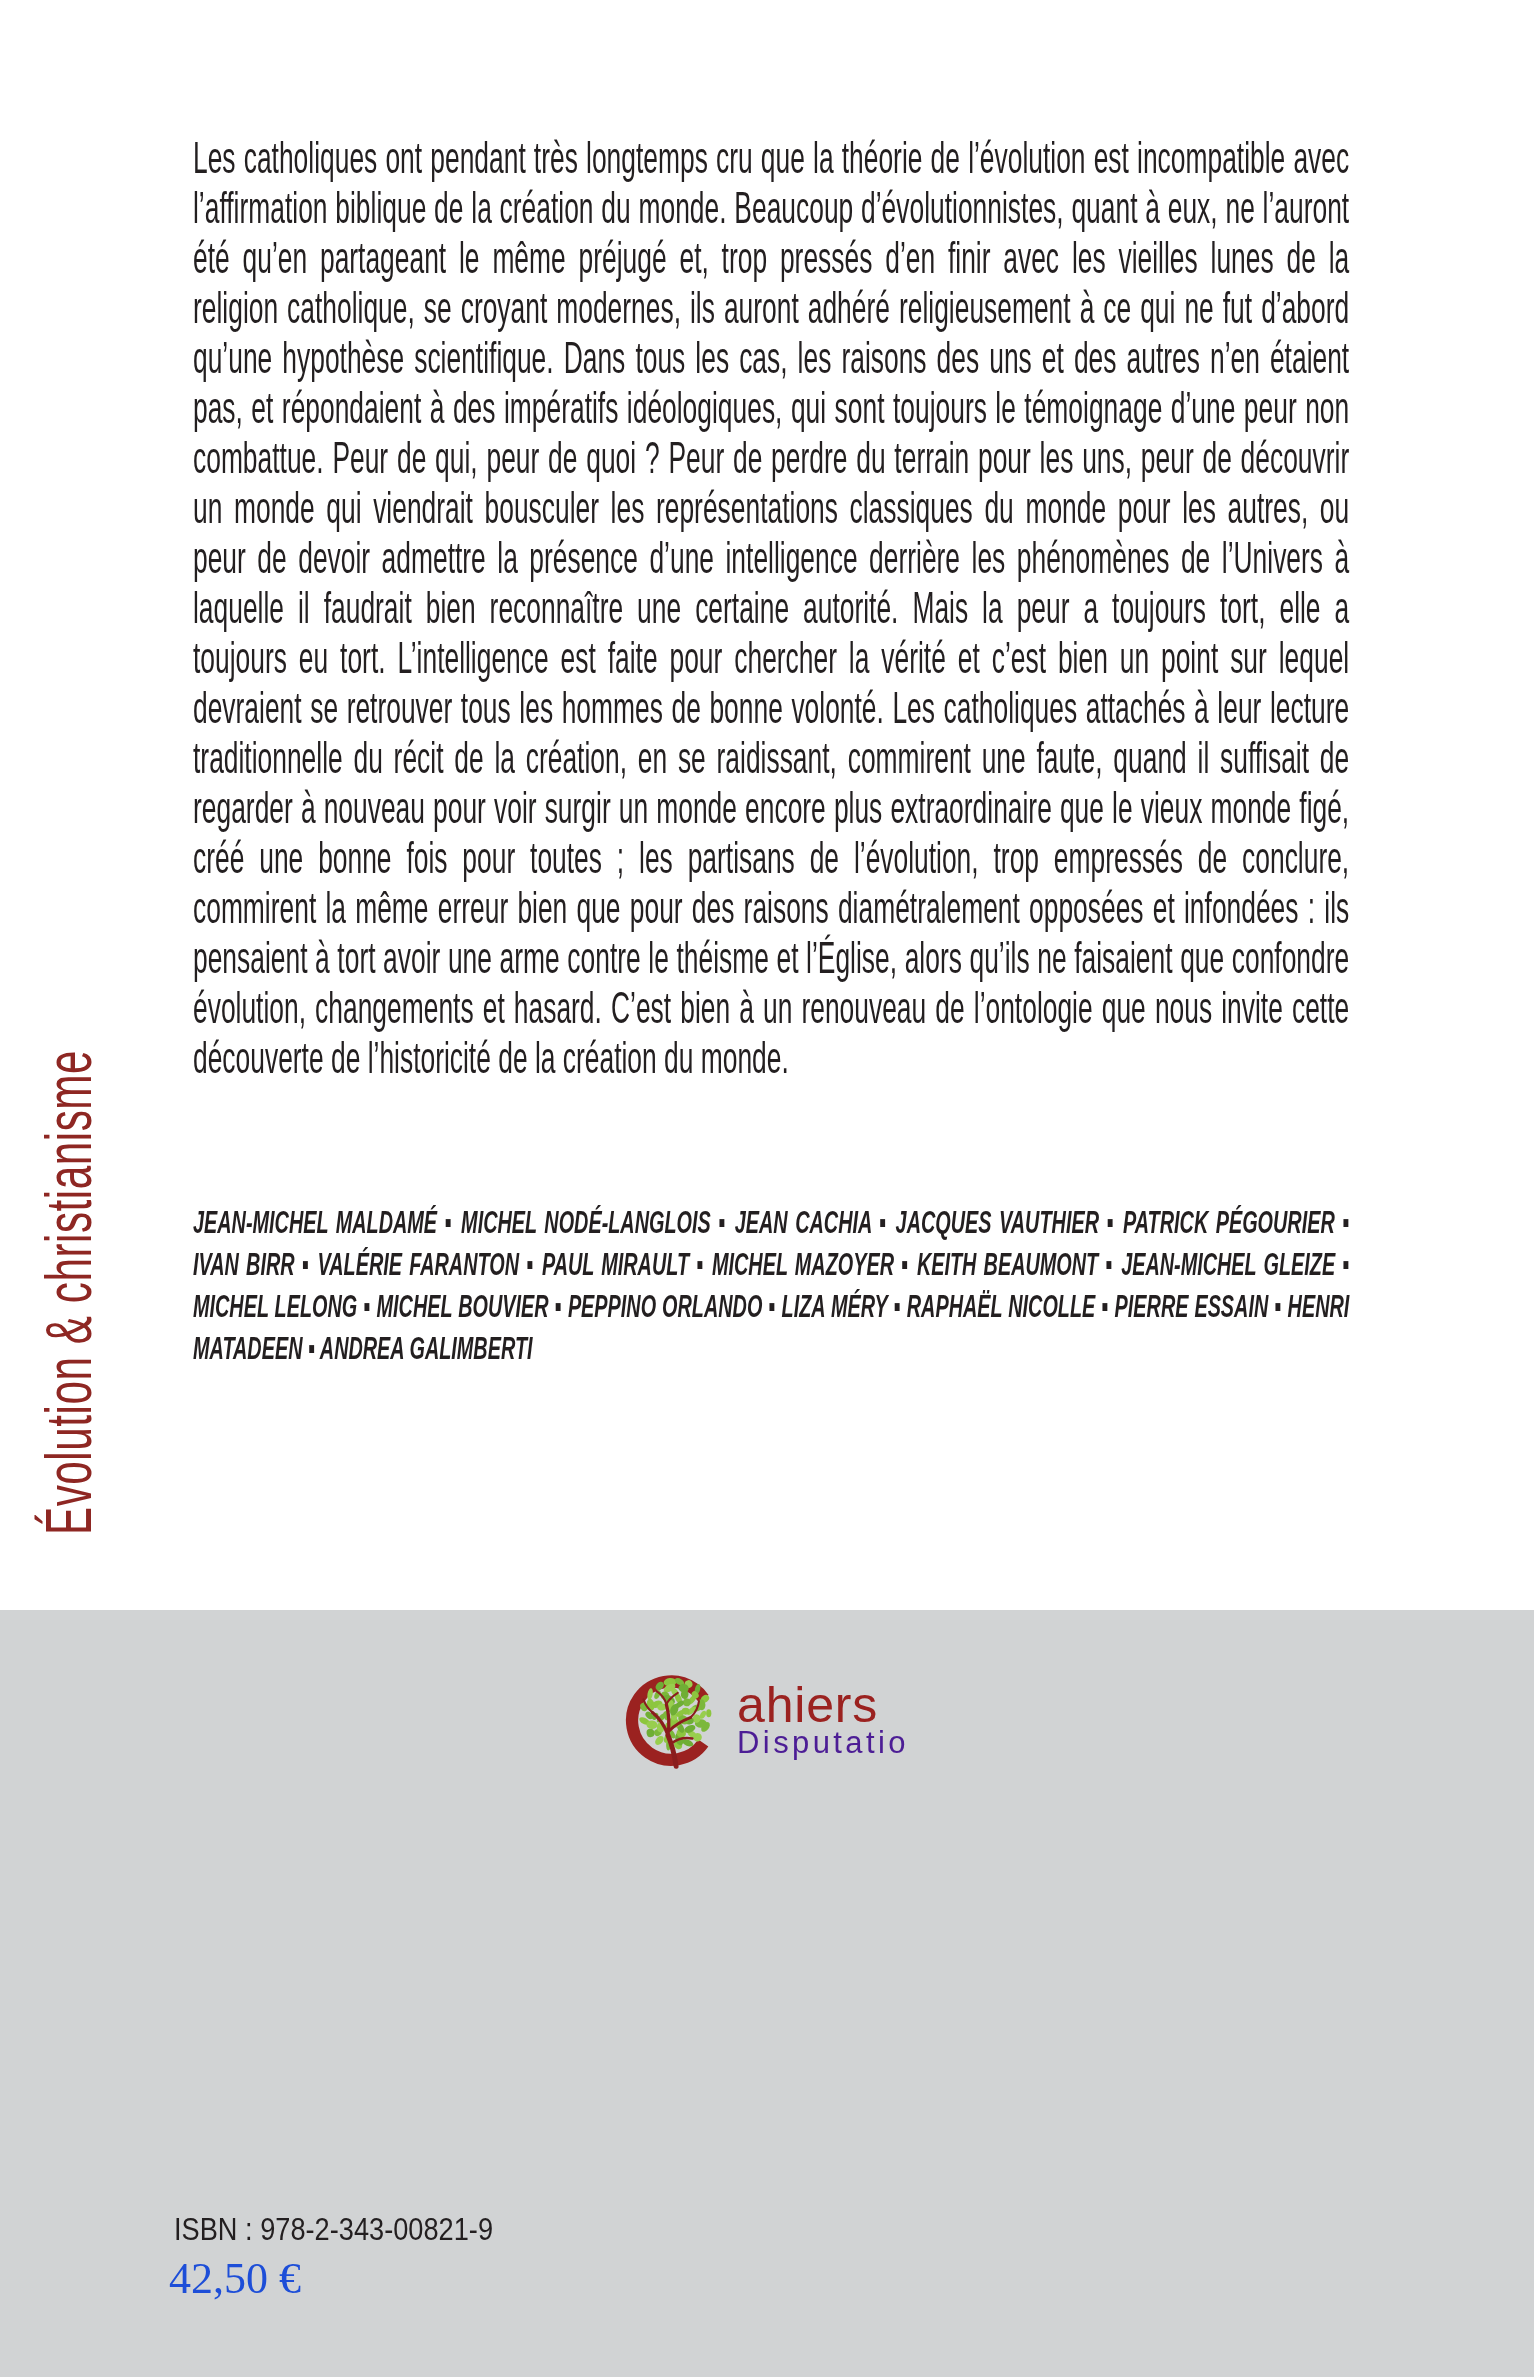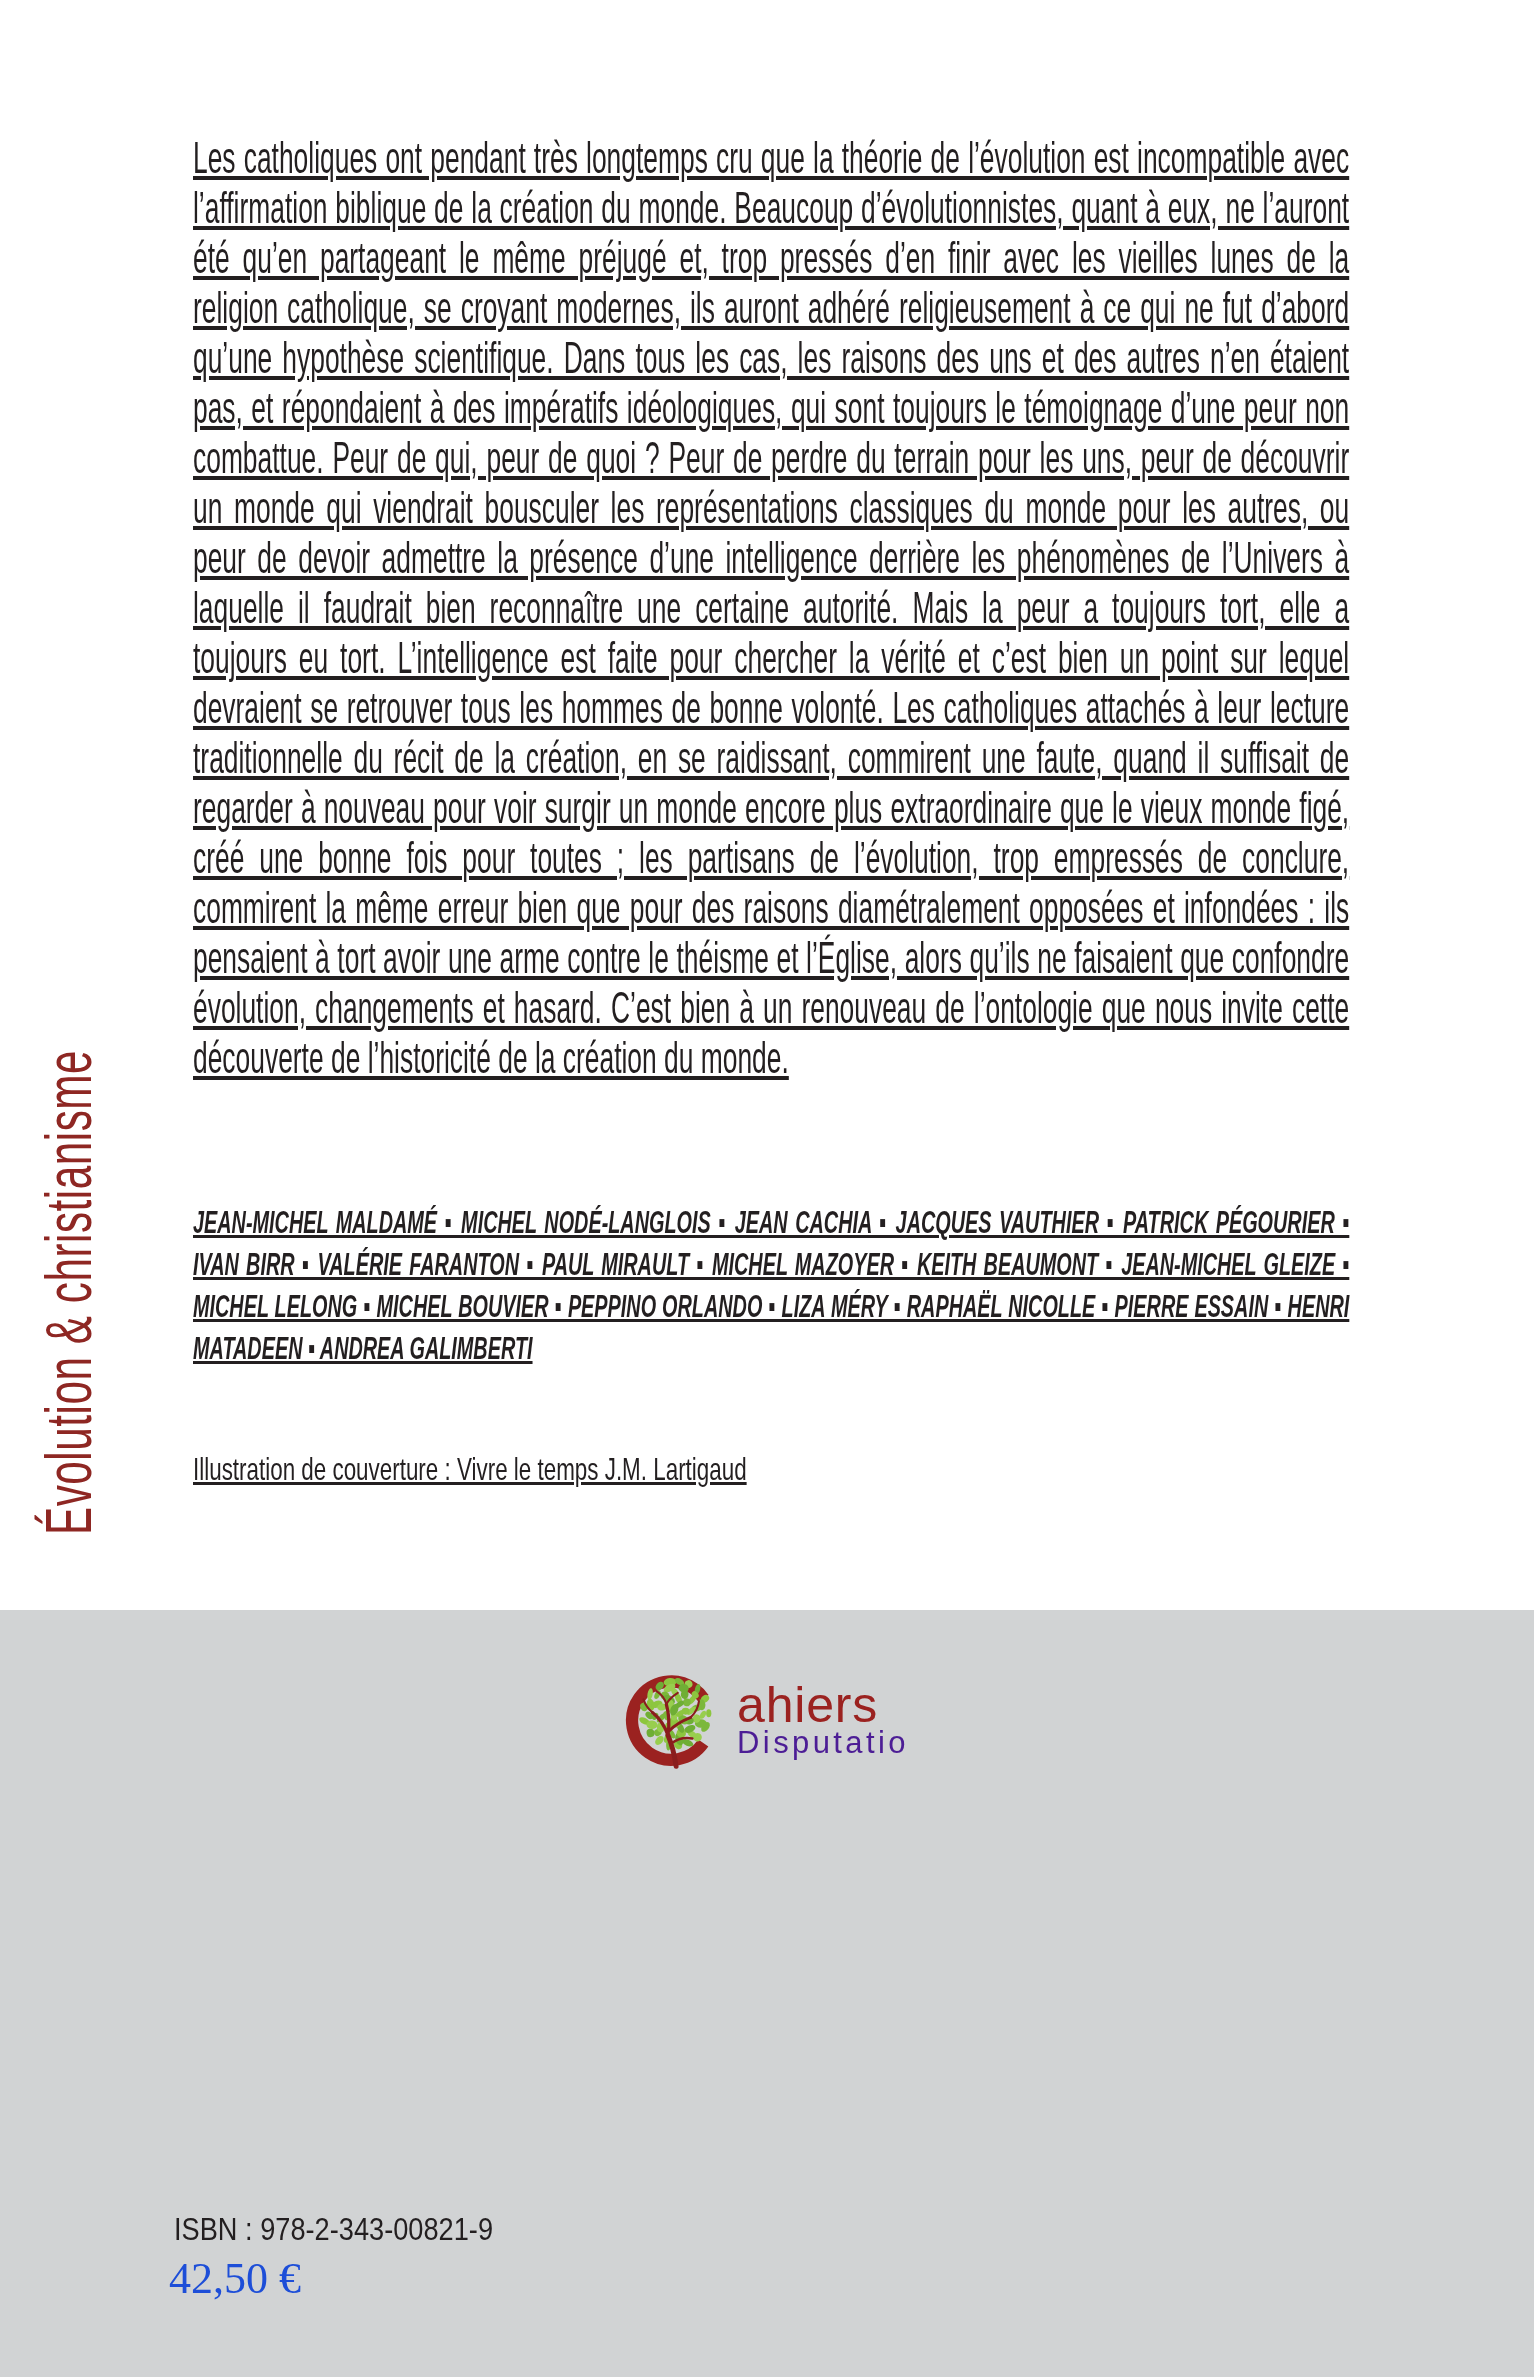--- a/index.html
+++ b/index.html
@@ -14,21 +14,21 @@
   .spine {
     position:absolute; left:32px; top:1535px;
     width:839px; white-space:nowrap;
     transform-origin:0 0;
     transform:rotate(-90deg) scaleX(0.66);
     font-size:64px; letter-spacing:0.8px;
     color:#8e2723;
   }
 
   
-  .cond-outer { position:absolute; overflow:visible;text-decoration:underline; }
+  .cond-outer { position:absolute; overflow:visible; }
   .cond-inner { transform-origin:0 0; }
 
   .blurb-outer { left:193px; top:133px; width:1156px; }
   .blurb-inner {
     width:1927px; transform:scaleX(0.60);
     font-size:44px; line-height:50px;
     text-align:justify; color:#231f20;
   }
 
   .authors-outer { left:193px; top:1201px; width:1156px; }
@@ -79,23 +79,20 @@
   <div class="spine">Évolution &amp; christianisme</div>
 
   <div class="cond-outer blurb-outer">
     <div class="cond-inner blurb-inner">Les catholiques ont pendant très longtemps cru que la théorie de l’évolution est incompatible avec l’affirmation biblique de la création du monde. Beaucoup d’évolutionnistes, quant à eux, ne l’auront été qu’en partageant le même préjugé et, trop pressés d’en finir avec les vieilles lunes de la religion catholique, se croyant modernes, ils auront adhéré religieusement à ce qui ne fut d’abord qu’une hypothèse scientifique. Dans tous les cas, les raisons des uns et des autres n’en étaient pas, et répondaient à des impératifs idéologiques, qui sont toujours le témoignage d’une peur non combattue. Peur de qui, peur de quoi ? Peur de perdre du terrain pour les uns, peur de découvrir un monde qui viendrait bousculer les représentations classiques du monde pour les autres, ou peur de devoir admettre la présence d’une intelligence derrière les phénomènes de l’Univers à laquelle il faudrait bien reconnaître une certaine autorité. Mais la peur a toujours tort, elle a toujours eu tort. L’intelligence est faite pour chercher la vérité et c’est bien un point sur lequel devraient se retrouver tous les hommes de bonne volonté. Les catholiques attachés à leur lecture traditionnelle du récit de la création, en se raidissant, commirent une faute, quand il suffisait de regarder à nouveau pour voir surgir un monde encore plus extraordinaire que le vieux monde figé, créé une bonne fois pour toutes ; les partisans de l’évolution, trop empressés de conclure, commirent la même erreur bien que pour des raisons diamétralement opposées et infondées : ils pensaient à tort avoir une arme contre le théisme et l’Église, alors qu’ils ne faisaient que confondre évolution, changements et hasard. C’est bien à un renouveau de l’ontologie que nous invite cette découverte de l’historicité de la création du monde.</div>
   </div>
 
   <div class="cond-outer authors-outer">
     <div class="cond-inner authors-inner">JEAN-MICHEL MALDAMÉ ▪ MICHEL NODÉ-LANGLOIS ▪ JEAN CACHIA ▪ JACQUES VAUTHIER ▪ PATRICK PÉGOURIER ▪ IVAN BIRR ▪ VALÉRIE FARANTON ▪ PAUL MIRAULT ▪ MICHEL MAZOYER ▪ KEITH BEAUMONT ▪ JEAN-MICHEL GLEIZE ▪ MICHEL LELONG ▪ MICHEL BOUVIER ▪ PEPPINO ORLANDO ▪ LIZA MÉRY ▪ RAPHAËL NICOLLE ▪ PIERRE ESSAIN ▪ HENRI MATADEEN ▪ ANDREA GALIMBERTI</div>
   </div>
 
-  <div class="cond-outer credit-outer">
-    <div class="cond-inner credit-inner">Illustration de couverture : Vivre le temps J.M. Lartigaud</div>
-  </div>
 
   <div class="band">
 
     <div class="logo">
       <svg class="logo-mark" viewBox="0 0 130 125" xmlns="http://www.w3.org/2000/svg">
         <circle cx="56" cy="62" r="48" fill="none" stroke="#9b2220" stroke-width="15" stroke-dasharray="243 59" transform="rotate(35 56 62)"></circle>
         <g id="tree-leaves">
             <ellipse cx="102.0" cy="53.0" rx="3.2" ry="4.8" transform="rotate(0 102.0 53.0)" fill="#8dc63f"></ellipse>
             <ellipse cx="98.0" cy="69.8" rx="4.2" ry="6.8" transform="rotate(37 98.0 69.8)" fill="#7cb83b"></ellipse>
             <ellipse cx="88.2" cy="82.4" rx="5.2" ry="5.3" transform="rotate(74 88.2 82.4)" fill="#98ce4e"></ellipse>

